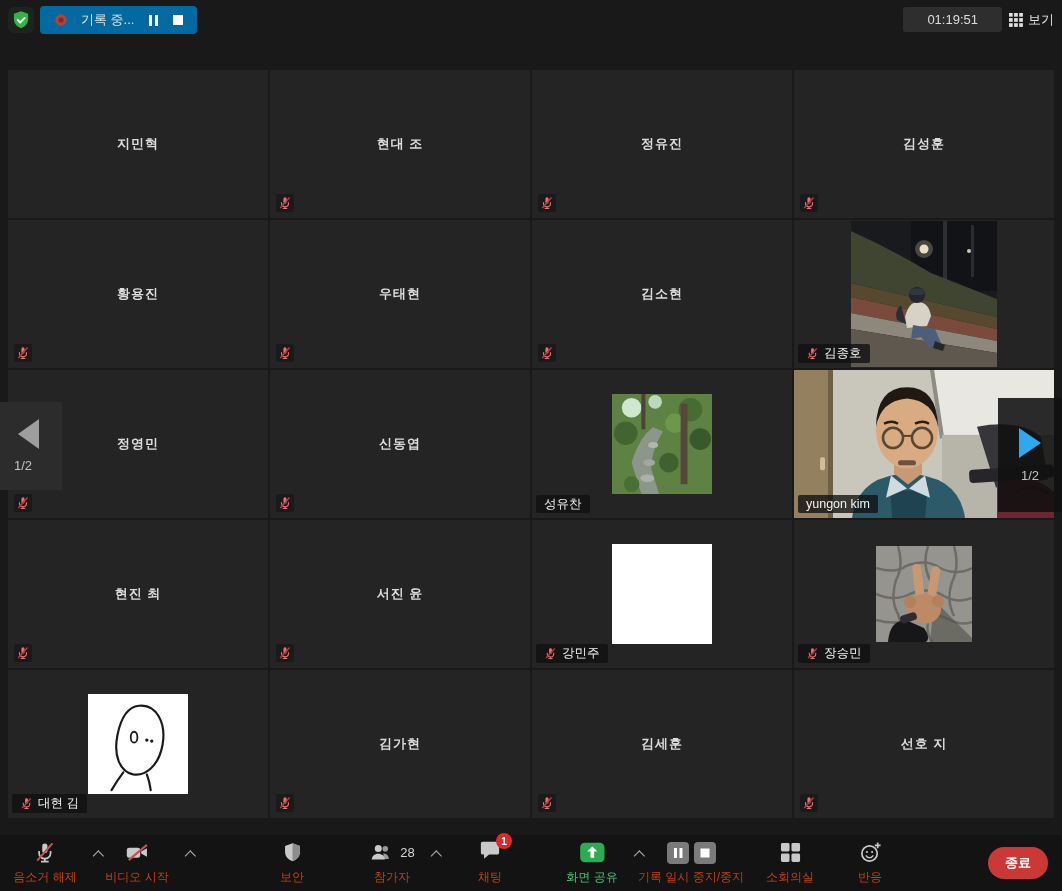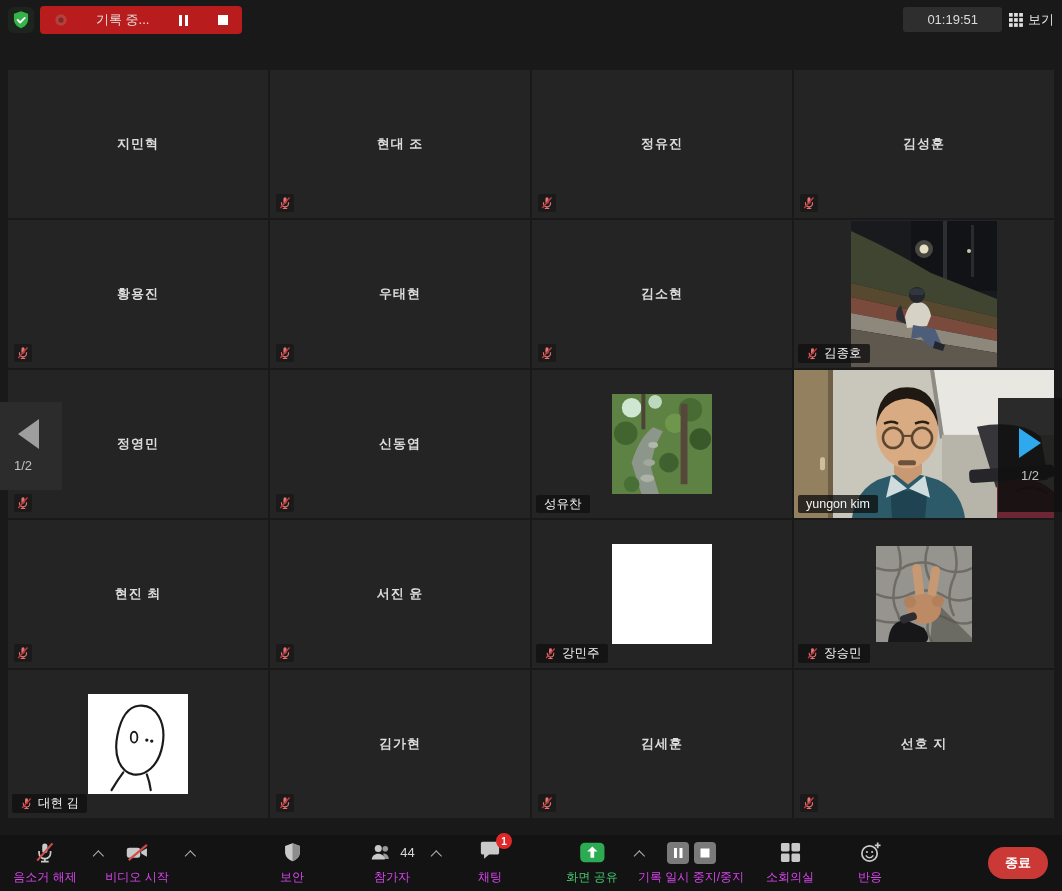--- a/index.html
+++ b/index.html
@@ -2,22 +2,22 @@
 <html><head>
 <meta charset="utf-8">
 <style>
   html,body{margin:0;padding:0;background:#000;}
   .stage{position:relative;width:1062px;height:891px;background:#191919;overflow:hidden;
          font-family:"Liberation Sans",sans-serif;-webkit-font-smoothing:antialiased;}
   
   .topbar{position:absolute;top:0;left:0;right:0;height:40px;}
   .shield-chip{position:absolute;left:8px;top:7px;width:26px;height:26px;background:#1d241d;
                border-radius:6px;display:flex;align-items:center;justify-content:center;cursor:pointer;}
-  .rec-pill{position:absolute;left:40px;top:6px;height:28px;background:#b91c1c;border-radius:4px;
-            display:flex;align-items:center;gap:28px;padding:0 14px;}
+  .rec-pill{position:absolute;left:40px;top:6px;height:28px;background:#0369a1;border-radius:4px;
+            display:flex;align-items:center;gap:13px;padding:0 14px;}
   .rec-label{font-size:13px;color:#e3e3e3;white-space:nowrap;}
   .pausebtn{display:flex;gap:3px;cursor:pointer;padding:2px;}
   .pbar{width:3px;height:11px;background:#fff;}
   .stopbtn{width:10px;height:10px;background:#fff;cursor:pointer;}
   .timer{position:absolute;right:60px;top:7px;background:#2e2e2e;border-radius:3px;
          padding:5px 24px;font-size:13px;color:#dcdcdc;}
   .view-btn{position:absolute;right:8px;top:11px;display:flex;align-items:center;gap:5px;
             color:#e3e3e3;font-size:13px;cursor:pointer;margin-left:12px;}
   
   .grid{position:absolute;left:8px;top:70px;display:grid;grid-template-columns:repeat(4,260px);
@@ -46,21 +46,21 @@
              z-index:6;display:flex;flex-direction:column;align-items:center;justify-content:center;
              gap:10px;cursor:pointer;}
   .tri-right{width:0;height:0;border-top:15px solid transparent;border-bottom:15px solid transparent;
              border-left:22px solid #2fa9ee;}
   .nav-page{font-size:13px;color:#c2c2c2;}
   
   .toolbar{position:absolute;left:0;right:0;bottom:0;height:56px;background:#131313;}
   .tb-btn{position:absolute;top:5px;transform:translateX(-50%);display:flex;flex-direction:column;
           align-items:center;gap:4px;cursor:pointer;}
   .tb-ico{height:25px;display:flex;align-items:center;gap:6px;}
-  .tb-label{font-size:12px;color:#d946ef;white-space:nowrap;}
+  .tb-label{font-size:12px;color:#c2410c;white-space:nowrap;}
   .green-label{color:#45c871;}
   .chev-abs{position:absolute;right:-26px;top:12px;width:7px;height:7px;
             border-left:1.6px solid #b2b2b2;border-top:1.6px solid #b2b2b2;
             transform:rotate(45deg);cursor:pointer;}
   .count{font-size:13px;color:#d6d6d6;}
   .chat-wrap{position:relative;}
   .badge{position:absolute;top:-7px;right:-11px;min-width:16px;height:16px;border-radius:8px;
          background:#e02828;color:#fff;font-size:10px;font-weight:700;display:flex;
          align-items:center;justify-content:center;padding:0 3px;box-sizing:border-box;}
   .end-btn{position:absolute;right:14px;top:12px;background:#ca3936;color:#fff;font-size:13px;
@@ -401,21 +401,21 @@
     </div>
 
     <div class="tb-btn" style="left:392px">
       <div class="tb-ico">
         <svg width="25" height="22" viewBox="0 0 24 22">
           <circle cx="15.5" cy="6.8" r="2.8" fill="#989898"></circle>
           <path d="M13.5 11.6c3.2 0 5.5 2.1 5.5 5.4h-5" fill="#989898"></path>
           <circle cx="8.5" cy="6.5" r="3.5" fill="#c9c9c9"></circle>
           <path d="M2 17.5c0-3.6 2.9-5.8 6.5-5.8s6.5 2.2 6.5 5.8z" fill="#c9c9c9"></path>
         </svg>
-        <span class="count">44</span>
+        <span class="count">28</span>
       </div>
       <div class="tb-label">참가자</div>
       <span class="chev-abs"></span>
     </div>
 
     <div class="tb-btn" style="left:490px">
       <div class="tb-ico">
         <span class="chat-wrap">
           <svg width="22" height="21" viewBox="0 0 24 23">
             <path d="M4 2h16c1.1 0 2 .9 2 2v10c0 1.1-.9 2-2 2h-9l-5.5 4.5V16H4c-1.1 0-2-.9-2-2V4c0-1.1.9-2 2-2z" fill="#c9c9c9"></path>

